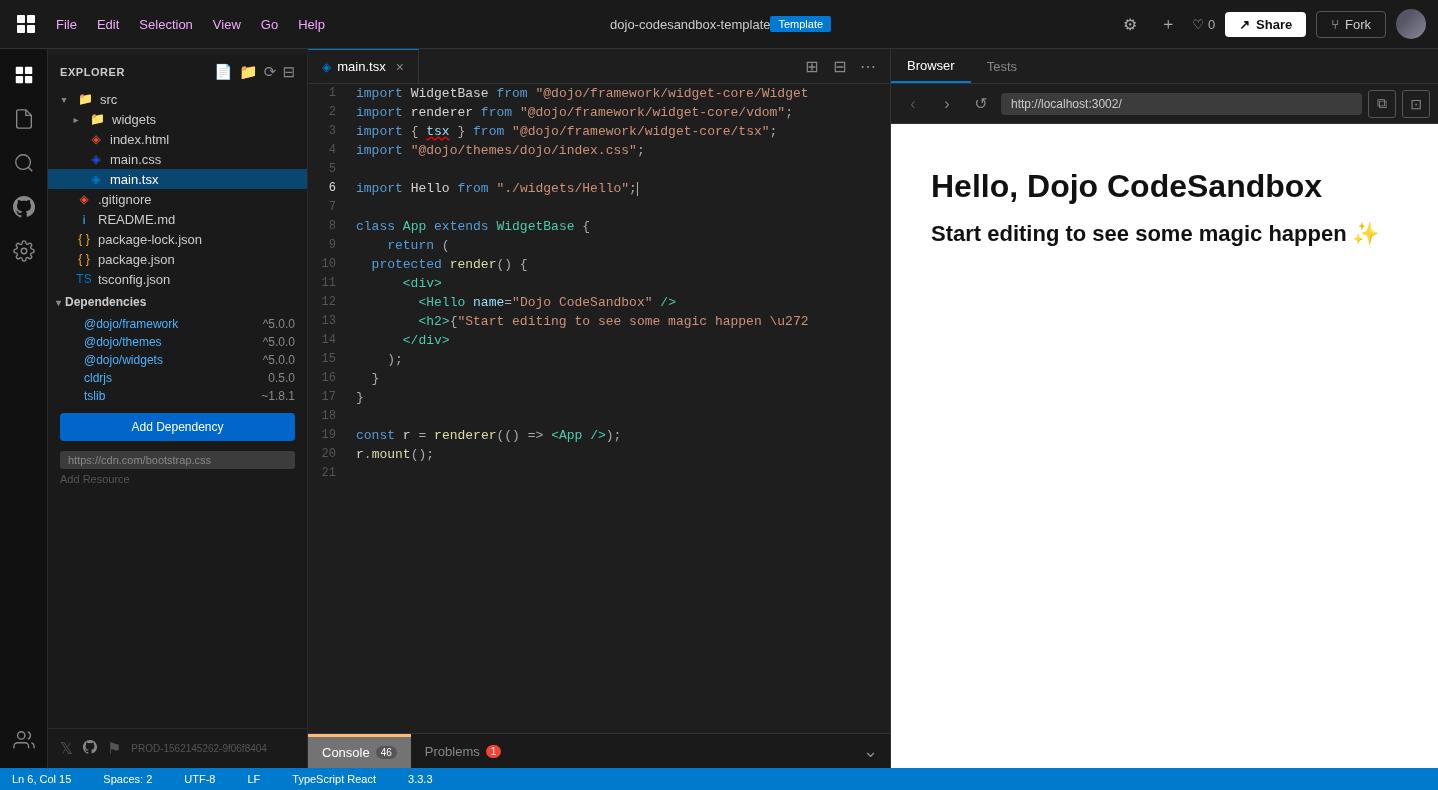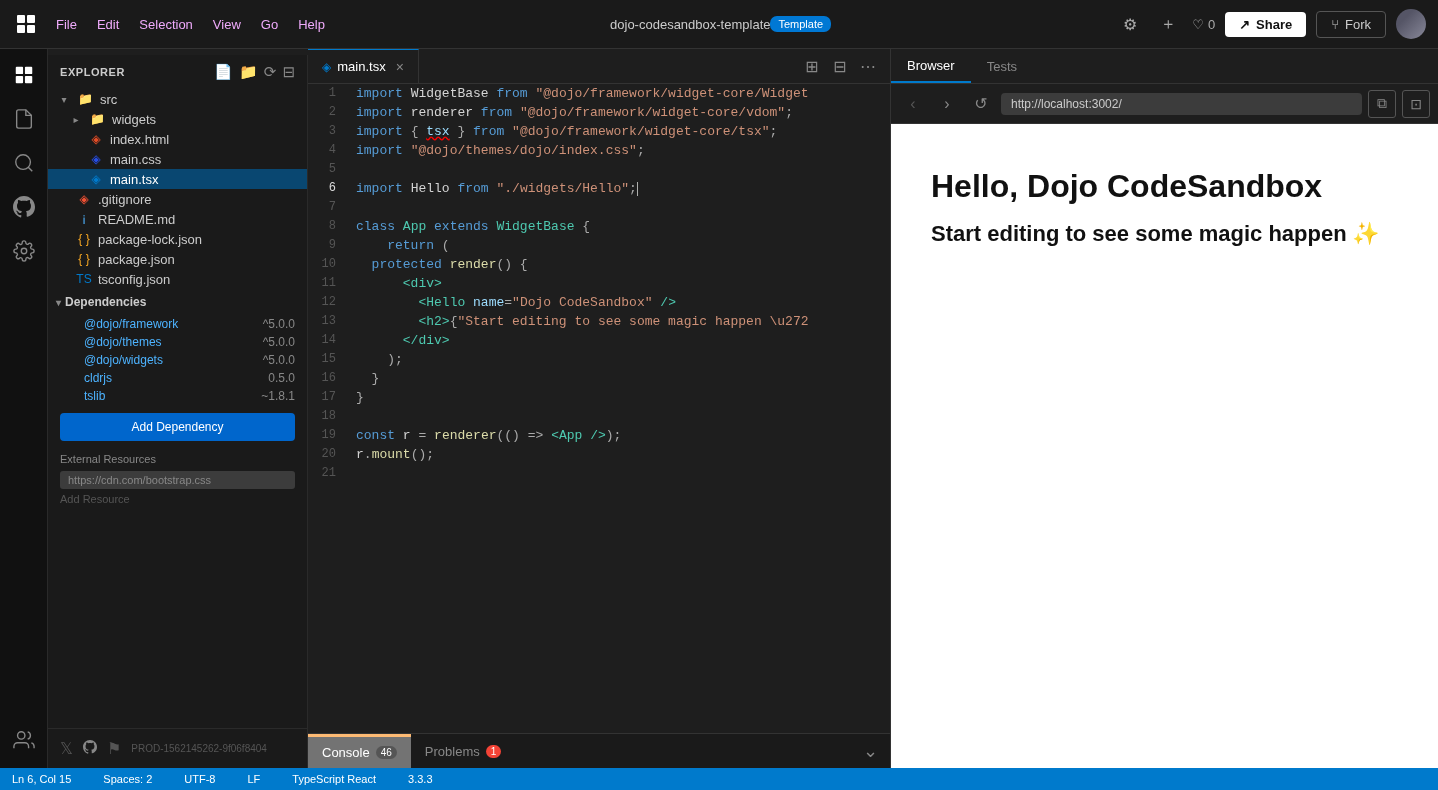--- a/index.html
+++ b/index.html
@@ -7,21 +7,21 @@
 
     
     .top-bar { height: 49px; background: #1a1a1a; display: flex; align-items: center; padding: 0 12px; gap: 16px; border-bottom: 1px solid #333; flex-shrink: 0; }
     .top-bar-logo { width: 28px; height: 28px; display: flex; align-items: center; justify-content: center; }
     .logo-grid { display: grid; grid-template-columns: 1fr 1fr; gap: 2px; width: 18px; height: 18px; }
     .logo-cell { background: #fff; border-radius: 1px; }
     .menu-items { display: flex; gap: 20px; font-size: 13px; color: #f0abfc; }
     .menu-item { cursor: pointer; }
     .top-bar-center { flex: 1; display: flex; align-items: center; justify-content: center; gap: 0; }
     .project-name { font-size: 13px; color: #ccc; }
-    .template-badge { background: #0078d4; color: #fff; font-size: 11px; padding: 2px 8px; border-radius: 7px; }
+    .template-badge { background: #0078d4; color: #fff; font-size: 11px; padding: 2px 8px; border-radius: 2px; }
     .top-bar-right { display: flex; align-items: center; gap: 10px; }
     .icon-btn { width: 28px; height: 28px; display: flex; align-items: center; justify-content: center; cursor: pointer; color: #aaa; font-size: 16px; }
     .heart-btn { display: flex; align-items: center; gap: 4px; font-size: 13px; color: #aaa; cursor: pointer; }
     .share-btn { background: #fff; color: #111; font-size: 13px; font-weight: 600; padding: 5px 14px; border-radius: 4px; cursor: pointer; display: flex; align-items: center; gap: 6px; border: none; }
     .fork-btn { background: transparent; color: #ccc; font-size: 13px; font-weight: 500; padding: 5px 14px; border-radius: 4px; cursor: pointer; border: 1px solid #555; display: flex; align-items: center; gap: 6px; }
     .avatar { width: 30px; height: 30px; border-radius: 50%; background: #555; overflow: hidden; cursor: pointer; }
 
     
     .main { display: flex; flex: 1; overflow: hidden; }
 
@@ -301,21 +301,20 @@
         <span>cldrjs</span>
         <span class="dep-version">0.5.0</span>
       </div>
       <div class="dep-item">
         <span>tslib</span>
         <span class="dep-version">~1.8.1</span>
       </div>
 
       <button class="add-dep-btn">Add Dependency</button>
 
-      <div class="ext-resources-label">External Resources</div>
       <input class="resource-input" type="text" value="https://cdn.com/bootstrap.css" style="">
       <div class="resource-hint">Add Resource</div>
     </div>
     <div class="sidebar-bottom">
       <span class="sidebar-bottom-icon">𝕏</span>
       <span class="sidebar-bottom-icon">
         <svg width="14" height="14" viewBox="0 0 24 24" fill="#888">
             <path d="M12 0C5.37 0 0 5.37 0 12c0 5.3 3.438 9.8 8.205 11.387.6.113.82-.258.82-.577 0-.285-.01-1.04-.015-2.04-3.338.726-4.042-1.61-4.042-1.61C4.422 17.07 3.633 16.7 3.633 16.7c-1.087-.744.084-.729.084-.729 1.205.084 1.838 1.236 1.838 1.236 1.07 1.835 2.809 1.305 3.495.998.108-.776.417-1.305.76-1.605-2.665-.3-5.466-1.332-5.466-5.93 0-1.31.465-2.38 1.235-3.22-.135-.303-.54-1.523.105-3.176 0 0 1.005-.322 3.3 1.23.96-.267 1.98-.399 3-.405 1.02.006 2.04.138 3 .405 2.28-1.552 3.285-1.23 3.285-1.23.645 1.653.24 2.873.12 3.176.765.84 1.23 1.91 1.23 3.22 0 4.61-2.805 5.625-5.475 5.92.42.36.81 1.096.81 2.22 0 1.606-.015 2.896-.015 3.286 0 .315.21.69.825.57C20.565 21.795 24 17.295 24 12c0-6.63-5.37-12-12-12"></path>
           </svg>
       </span>

